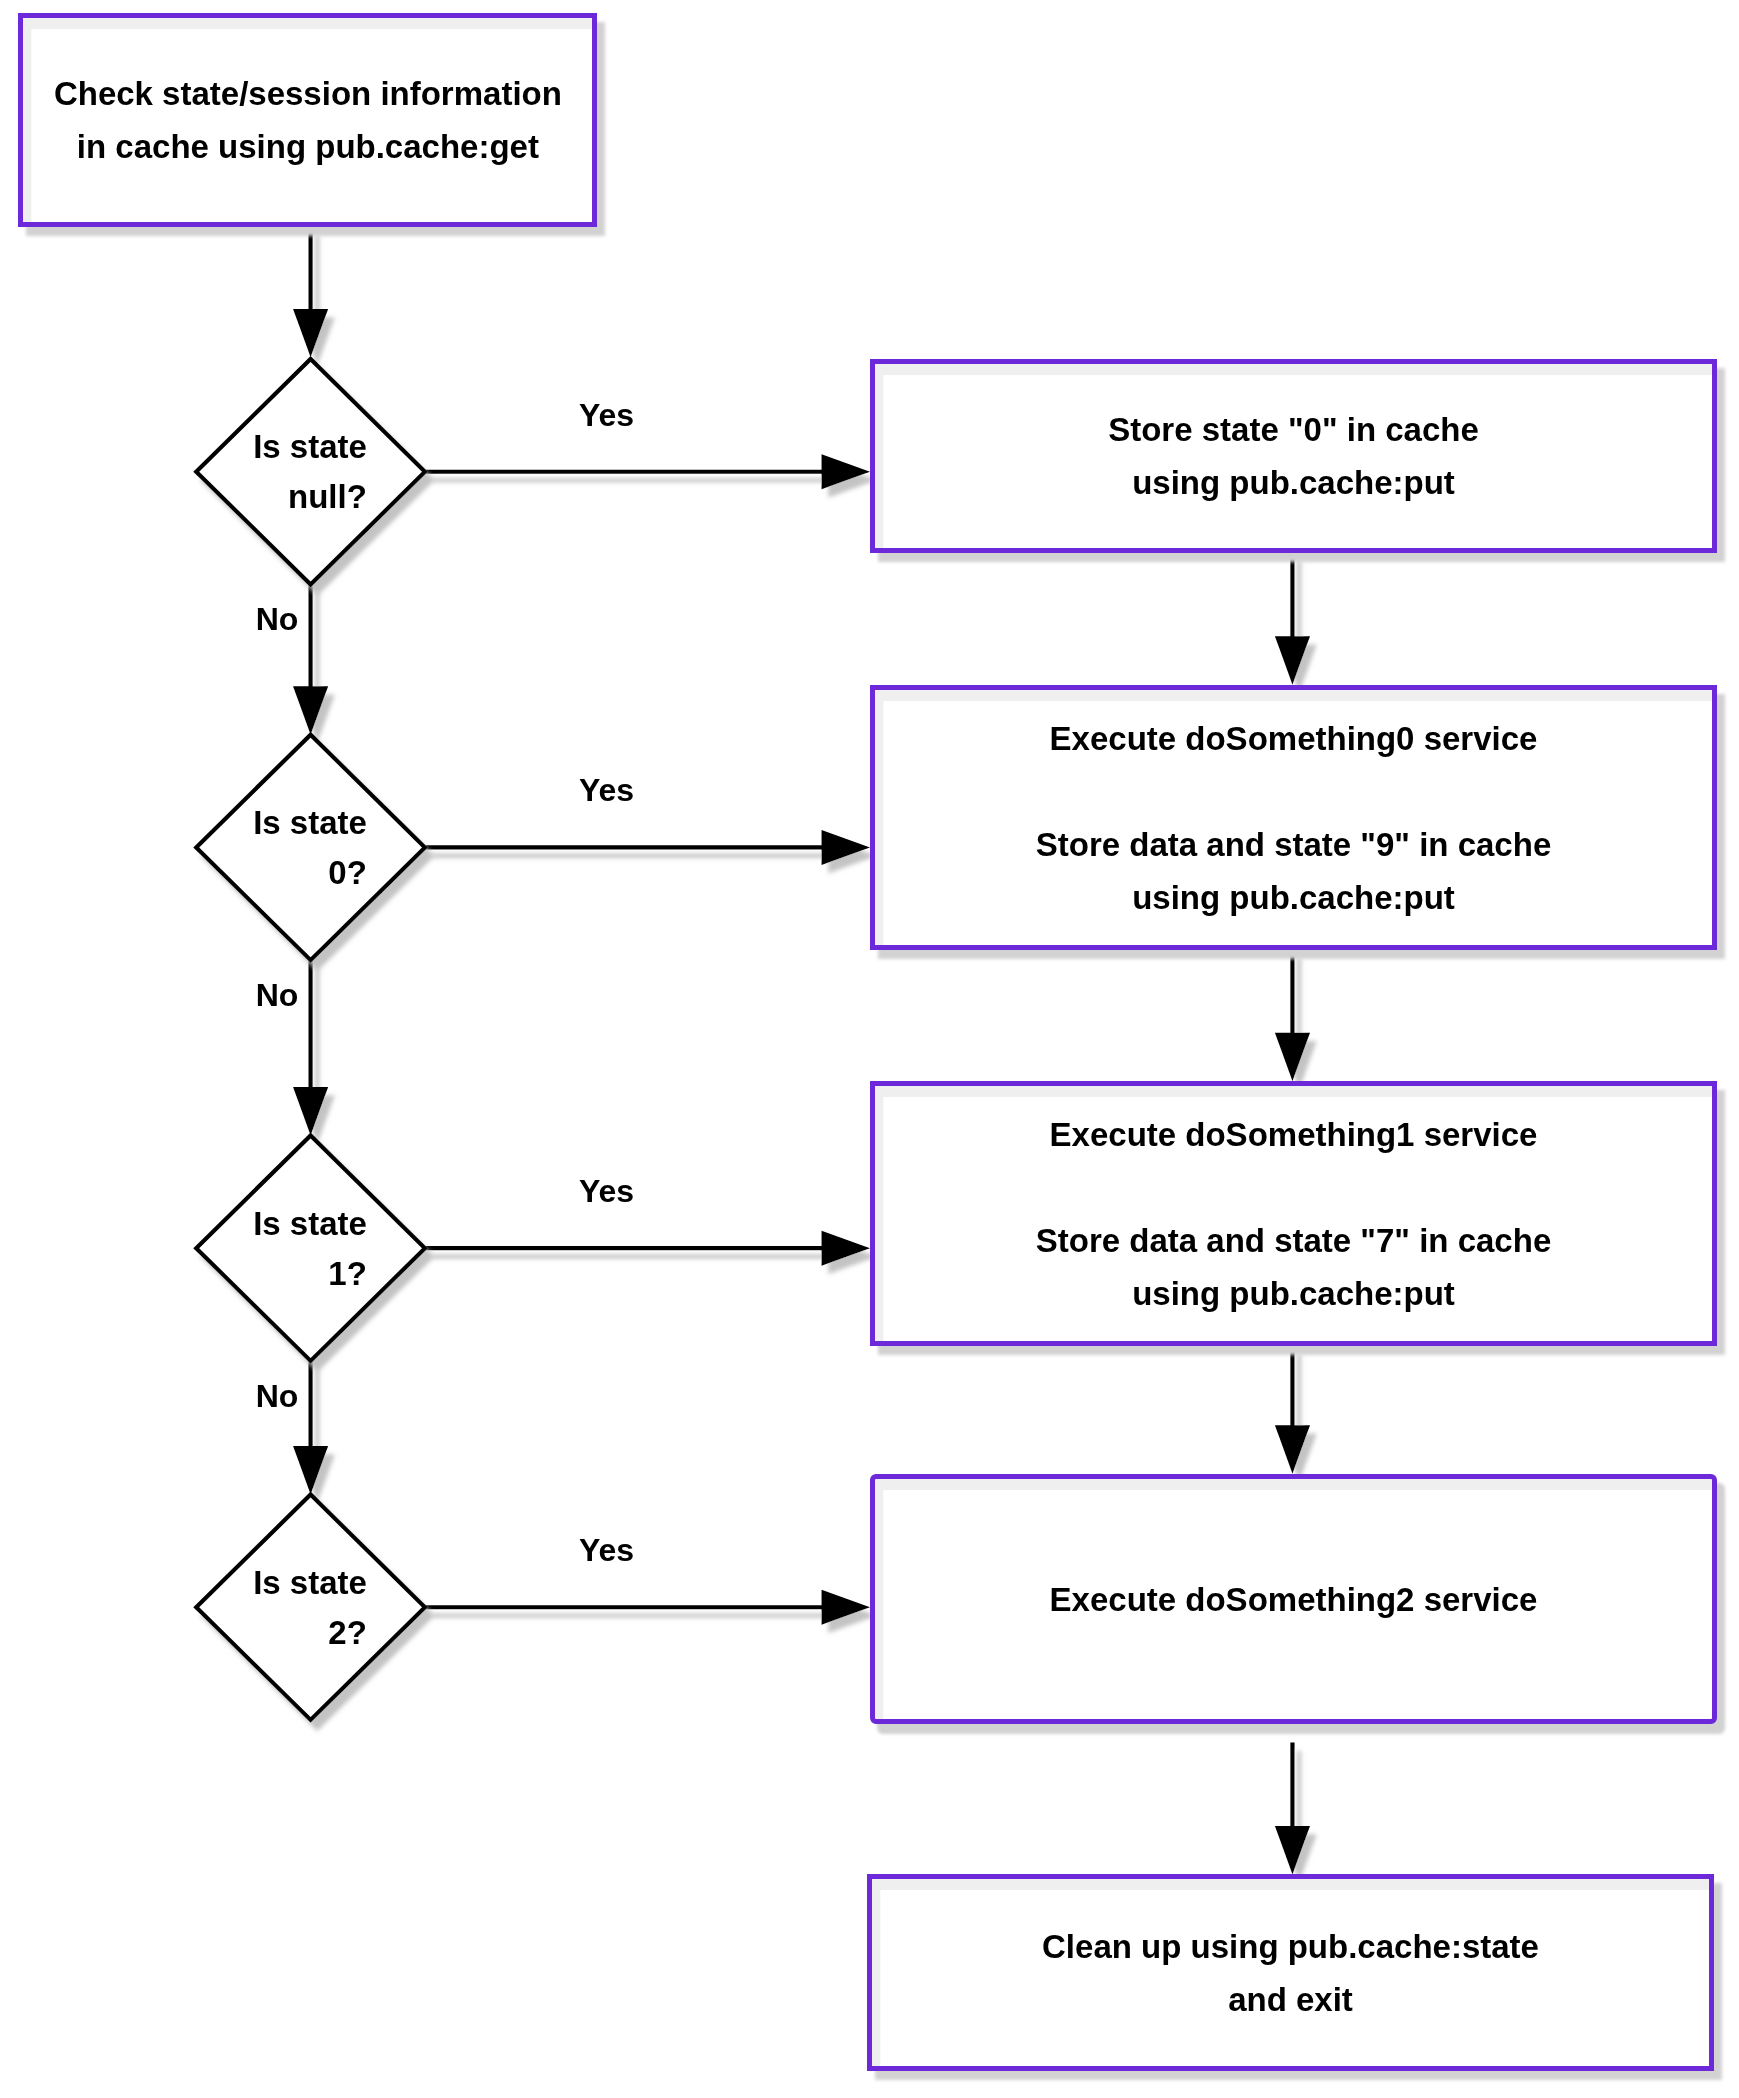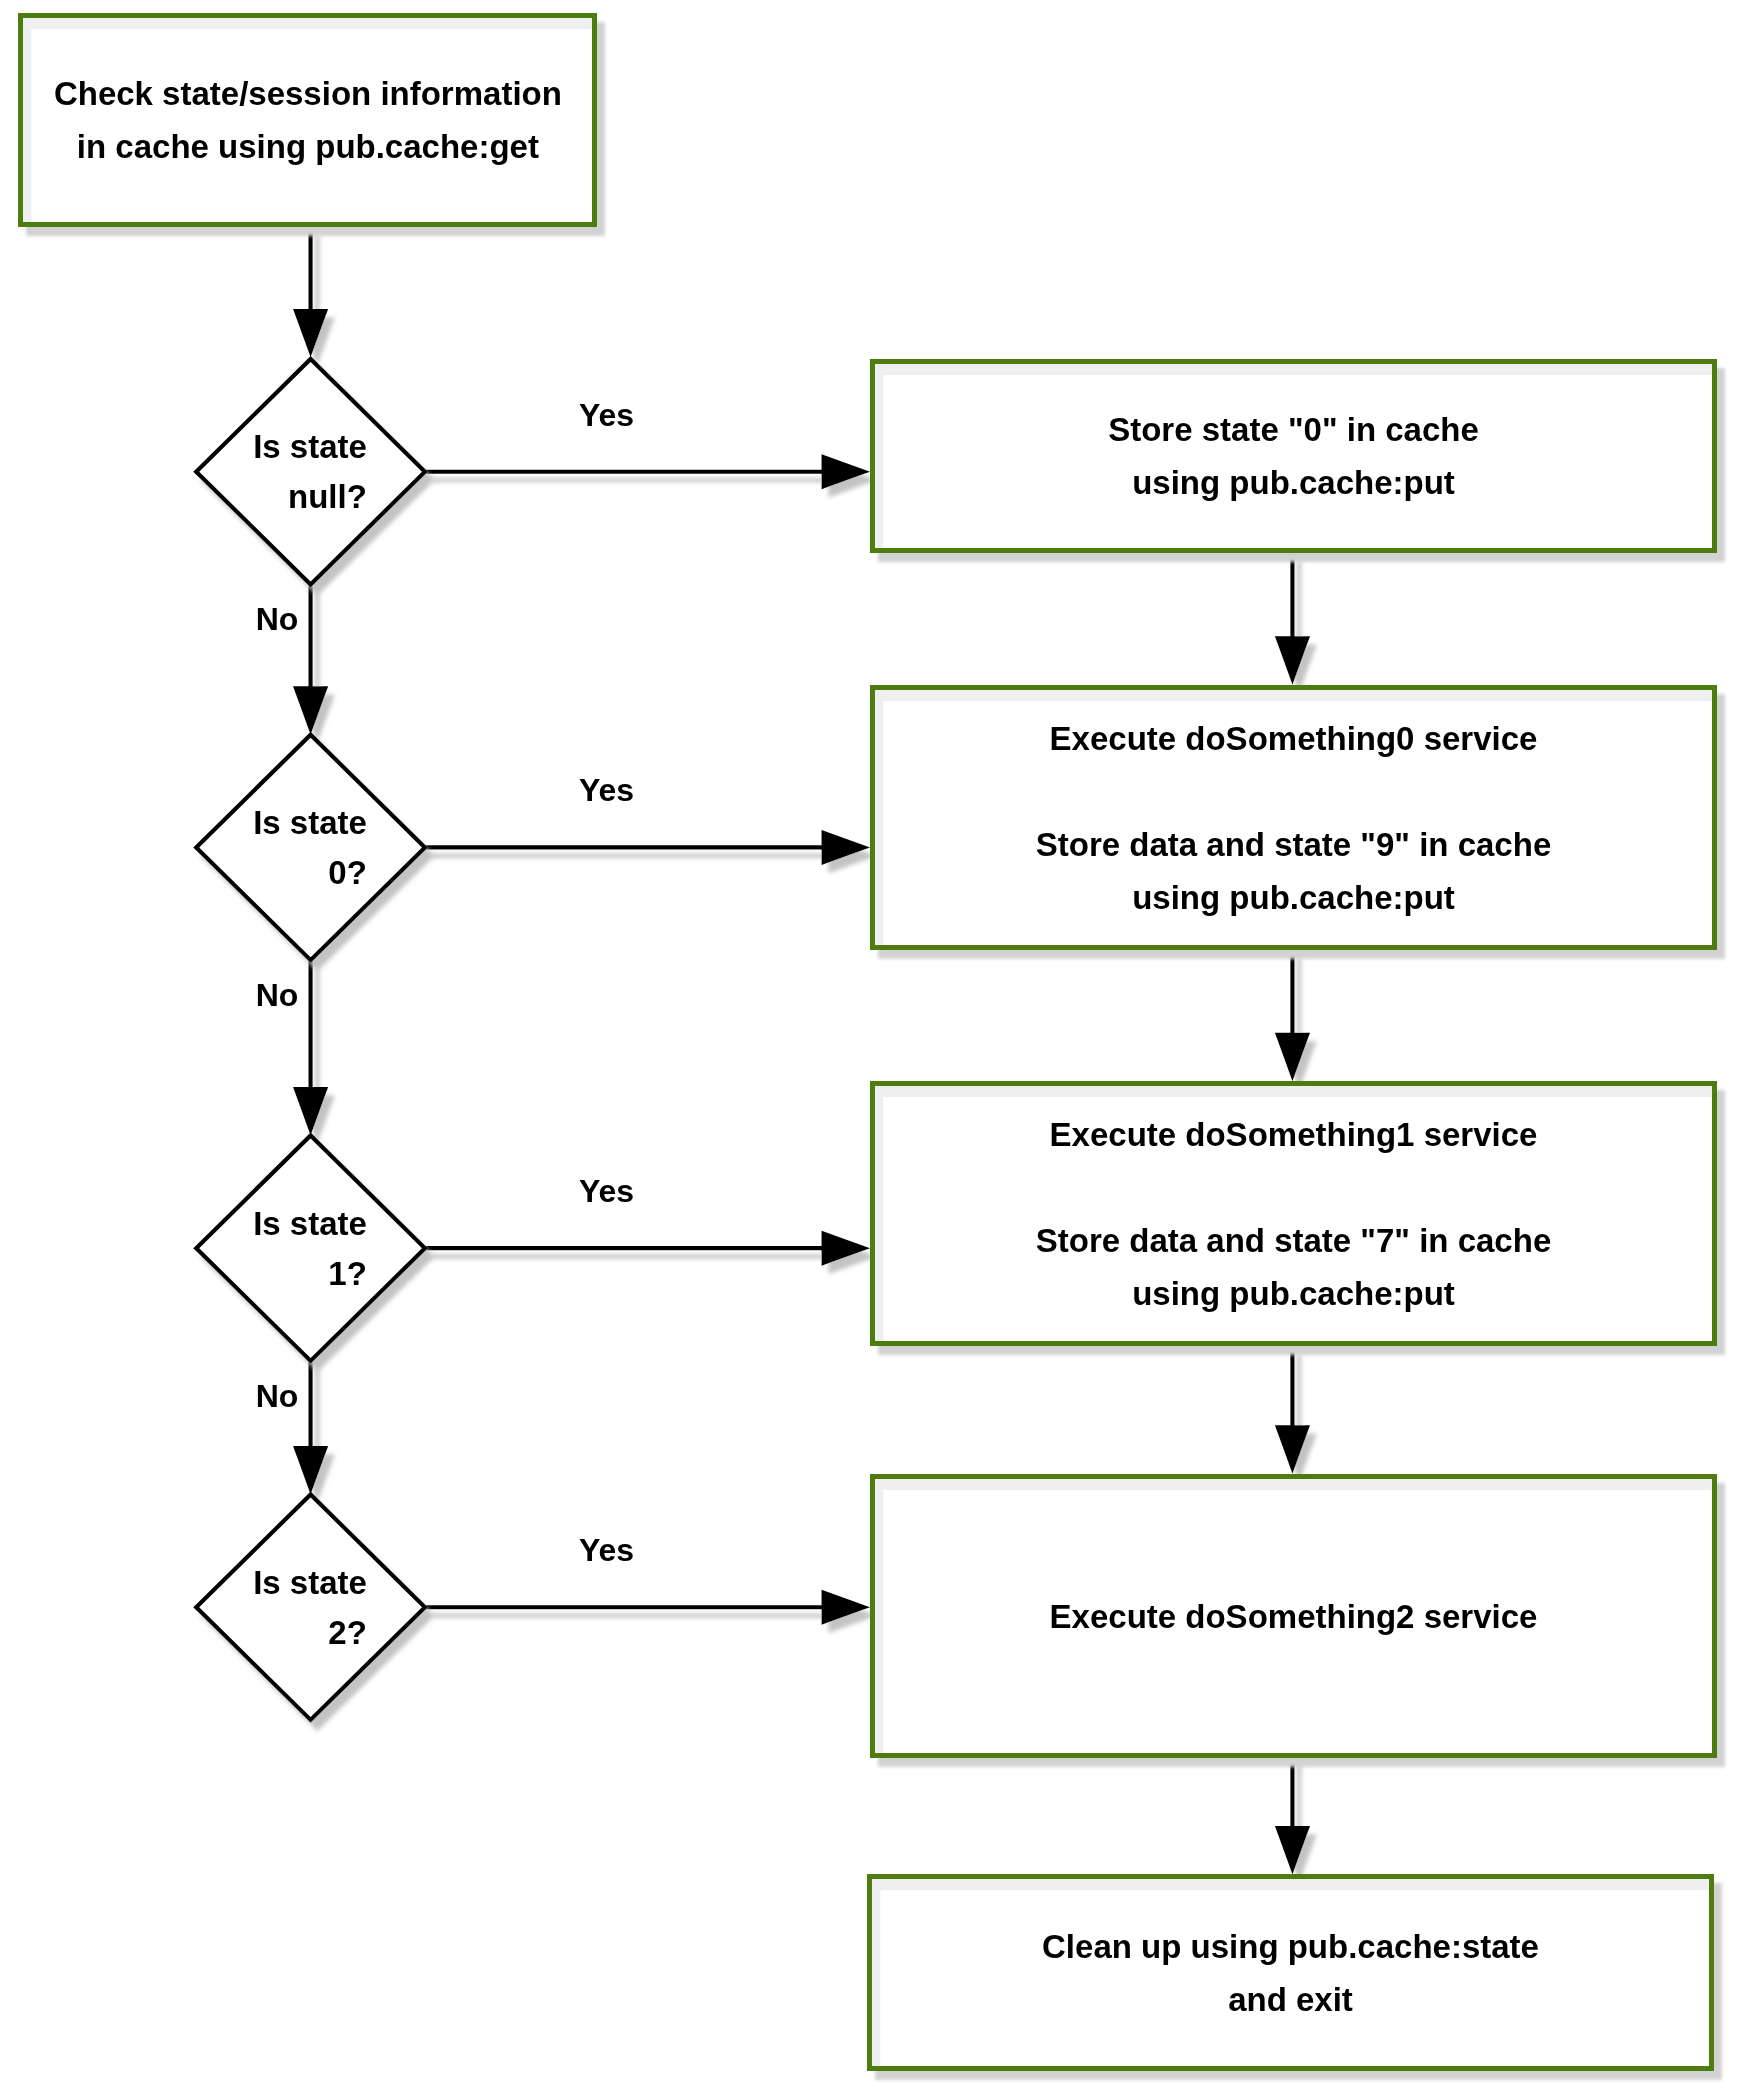--- a/index.html
+++ b/index.html
@@ -9,21 +9,21 @@
     background:#ffffff;
     font-family:"Liberation Sans","DejaVu Sans",sans-serif;
     font-weight:bold;
     color:#000000;
   }
   #connector-layer{position:absolute;left:0;top:0;width:1740px;height:2099px;}
   .pbox{
     position:absolute;
     box-sizing:border-box;
     background:#ffffff;
-    border:5px solid #4d7c0f;
+    border:5px solid #6d28d9;
     box-shadow:7.5px 9.2px 3.3px #d2d2d2, inset 8.3px 11px 0 #efefef;
     display:flex;align-items:center;justify-content:center;
     text-align:center;
     font-size:33px;line-height:53px;
     white-space:pre-line;
   }
   .dtext{
     position:absolute;
     display:flex;align-items:center;justify-content:center;
     text-align:right;
@@ -102,21 +102,21 @@
   <div class="pbox" style="left:870px;top:685px;width:847px;height:265px;">Execute doSomething0 service
 
 Store data and state "9" in cache
 using pub.cache:put</div>
 
   <div class="pbox" style="left:870px;top:1081px;width:847px;height:265px;">Execute doSomething1 service
 
 Store data and state "7" in cache
 using pub.cache:put</div>
 
-  <div class="pbox" style="left:870px;top:1474px;width:847px;height:284px;">Execute doSomething2 service</div>
+  <div class="pbox" style="left:870px;top:1474px;width:847px;height:250px;border-radius:6px;">Execute doSomething2 service</div>
 
   <div class="pbox" style="left:867px;top:1874px;width:847px;height:197px;">Clean up using pub.cache:state
 and exit</div>
 
   <div class="dtext" style="left:185px;top:388px;width:250px;height:167px;">Is state
 null?</div>
   <div class="dtext" style="left:185px;top:764px;width:250px;height:167px;">Is state
 0?</div>
   <div class="dtext" style="left:185px;top:1165px;width:250px;height:167px;">Is state
 1?</div>

